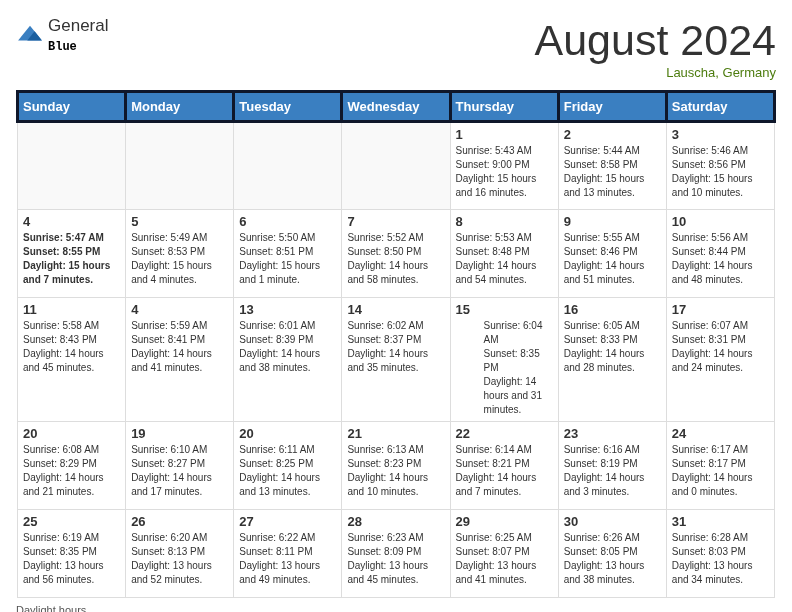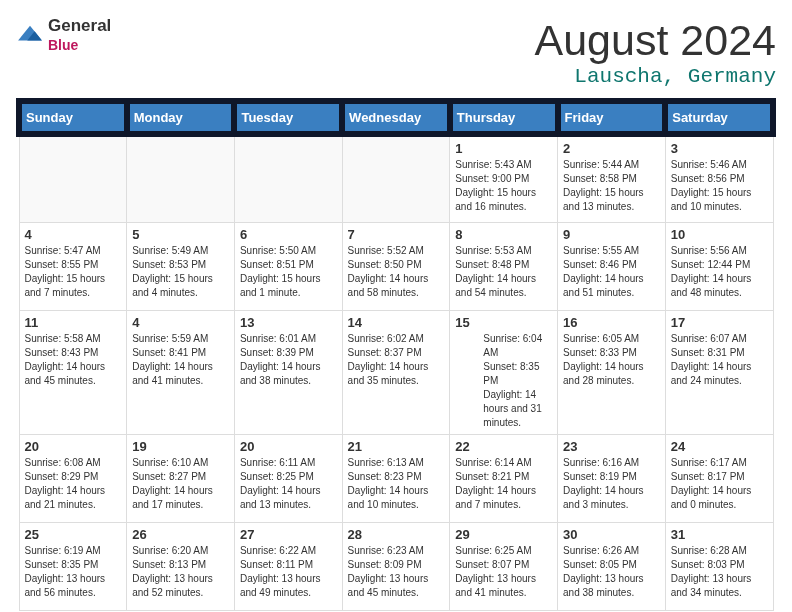--- a/index.html
+++ b/index.html
@@ -27,37 +27,36 @@
     }
     .title-area {
       text-align: right;
     }
     .month-year {
       font-size: 43px;
       font-weight: normal;
       color: #333;
     }
     .location {
-      font-size: 21px;
-      color: #0f766e;
-      font-family: Liberation Mono, monospace;
+      font-size: 13px;
+      color: #4d7c0f;
     }
     .calendar {
       width: 100%;
       border-collapse: collapse;
       border: 1px solid #ccc;
     }
     .calendar th {
       background-color: #3a7fc1;
       color: #fff;
       font-size: 13px;
       font-weight: bold;
       padding: 6px 4px;
       text-align: left;
-      border: 6px solid #0f172a;
+      border: 3px solid #0f172a;
     }
     .calendar td {
       vertical-align: top;
       padding: 4px 5px;
       border: 1px solid #ddd;
       font-size: 10.5px;
       color: #333;
       background: #fff;
       width: calc(100% / 7);
       min-height: 80px;
@@ -88,22 +87,22 @@
 </head>
 <body>
 
 <div class="header-area">
   <div class="logo">
     <svg class="logo-icon" viewBox="0 0 30 24" xmlns="http://www.w3.org/2000/svg">
       <polygon points="15,2 28,18 2,18" fill="#3a7fc1"></polygon>
       <polygon points="20,8 28,18 12,18" fill="#1a5fa0"></polygon>
     </svg>
     <div>
-      <span style="font-size:17px;font-weight:bold;color:#333;">General</span><br>
-      <span style="font-size:14px;font-weight:bold;color:#be185d;">Blue</span>
+      <span style="font-size:17px;font-weight:normal;color:#333;">General</span><br>
+      <span style="font-size:12px;font-weight:bold;color:#000000;font-family:Liberation Mono, monospace;">Blue</span>
     </div>
   </div>
   <div class="title-area">
     <div class="month-year">August 2024</div>
     <div class="location">Lauscha, Germany</div>
   </div>
 </div>
 
 <table class="calendar">
   <thead>
@@ -138,21 +137,21 @@
         <td>
           <span class="day-number">3</span>
           <div class="day-info" style="white-space: pre-line;">Sunrise: 5:46 AM
 Sunset: 8:56 PM
 Daylight: 15 hours and 10 minutes.</div>
         </td>
       </tr>
       <tr class="week-row">
         <td>
           <span class="day-number">4</span>
-          <div class="day-info" style="white-space: pre-line;">Sunrise: 5:47 AM
+          <div class="day-info" style="white-space: pre-line; font-weight: bold;">Sunrise: 5:47 AM
 Sunset: 8:55 PM
 Daylight: 15 hours and 7 minutes.</div>
         </td>
         <td>
           <span class="day-number">5</span>
           <div class="day-info" style="white-space: pre-line;">Sunrise: 5:49 AM
 Sunset: 8:53 PM
 Daylight: 15 hours and 4 minutes.</div>
         </td>
         <td>
@@ -175,21 +174,21 @@
         </td>
         <td>
           <span class="day-number">9</span>
           <div class="day-info" style="white-space: pre-line;">Sunrise: 5:55 AM
 Sunset: 8:46 PM
 Daylight: 14 hours and 51 minutes.</div>
         </td>
         <td>
           <span class="day-number">10</span>
           <div class="day-info" style="white-space: pre-line;">Sunrise: 5:56 AM
-Sunset: 12:44 PM
+Sunset: 8:44 PM
 Daylight: 14 hours and 48 minutes.</div>
         </td>
       </tr>
       <tr class="week-row">
         <td>
           <span class="day-number">11</span>
           <div class="day-info" style="white-space: pre-line;">Sunrise: 5:58 AM
 Sunset: 8:43 PM
 Daylight: 14 hours and 45 minutes.</div>
         </td>

